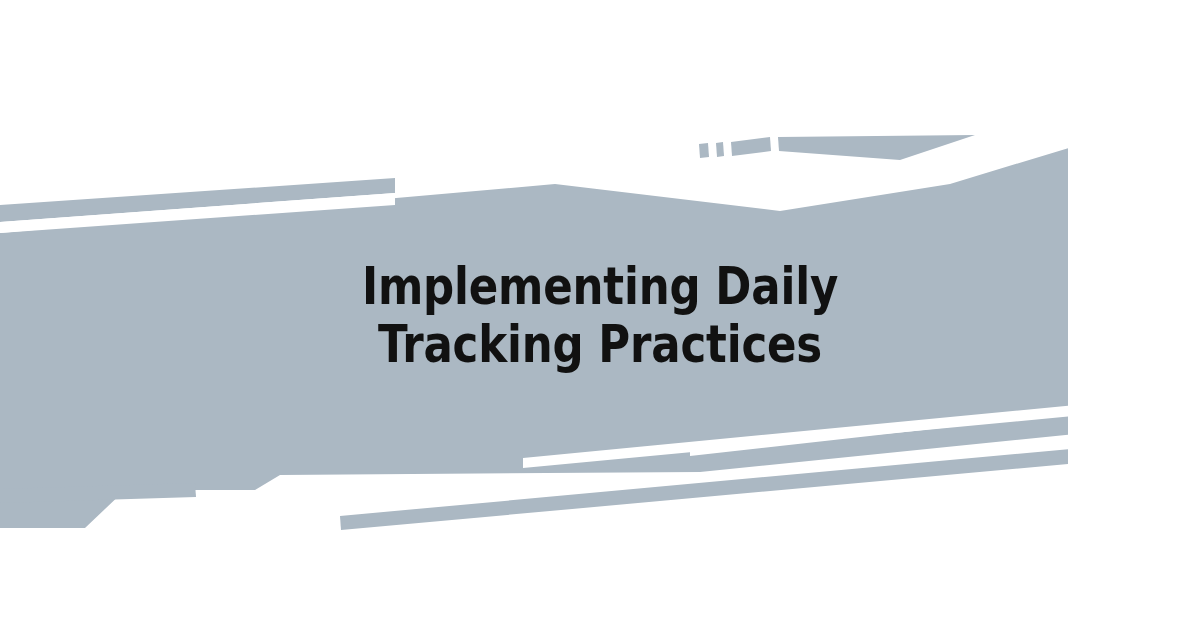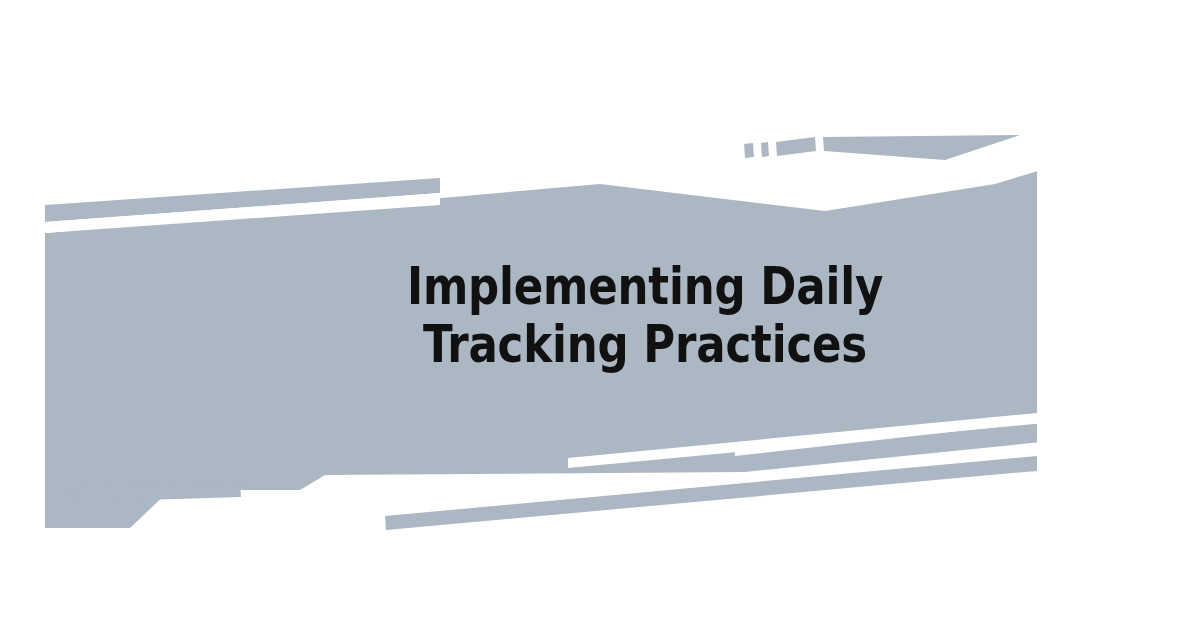--- a/index.html
+++ b/index.html
@@ -6,25 +6,24 @@
   html, body {
     margin: 0;
     padding: 0;
     background: #ffffff;
   }
   body {
     font-family: "DejaVu Sans", "Liberation Sans", sans-serif;
   }
   #banner {
     position: relative;
-    width: 992px;
+    width: 1068px;
     height: 630px;
     background: #a3a3a3;
     overflow: hidden;
-    margin-left: 45px;
   }
   #banner-art {
     position: absolute;
     inset: 0;
     width: 1200px;
     height: 630px;
     display: block;
   }
   #title-layer {
     position: absolute;

